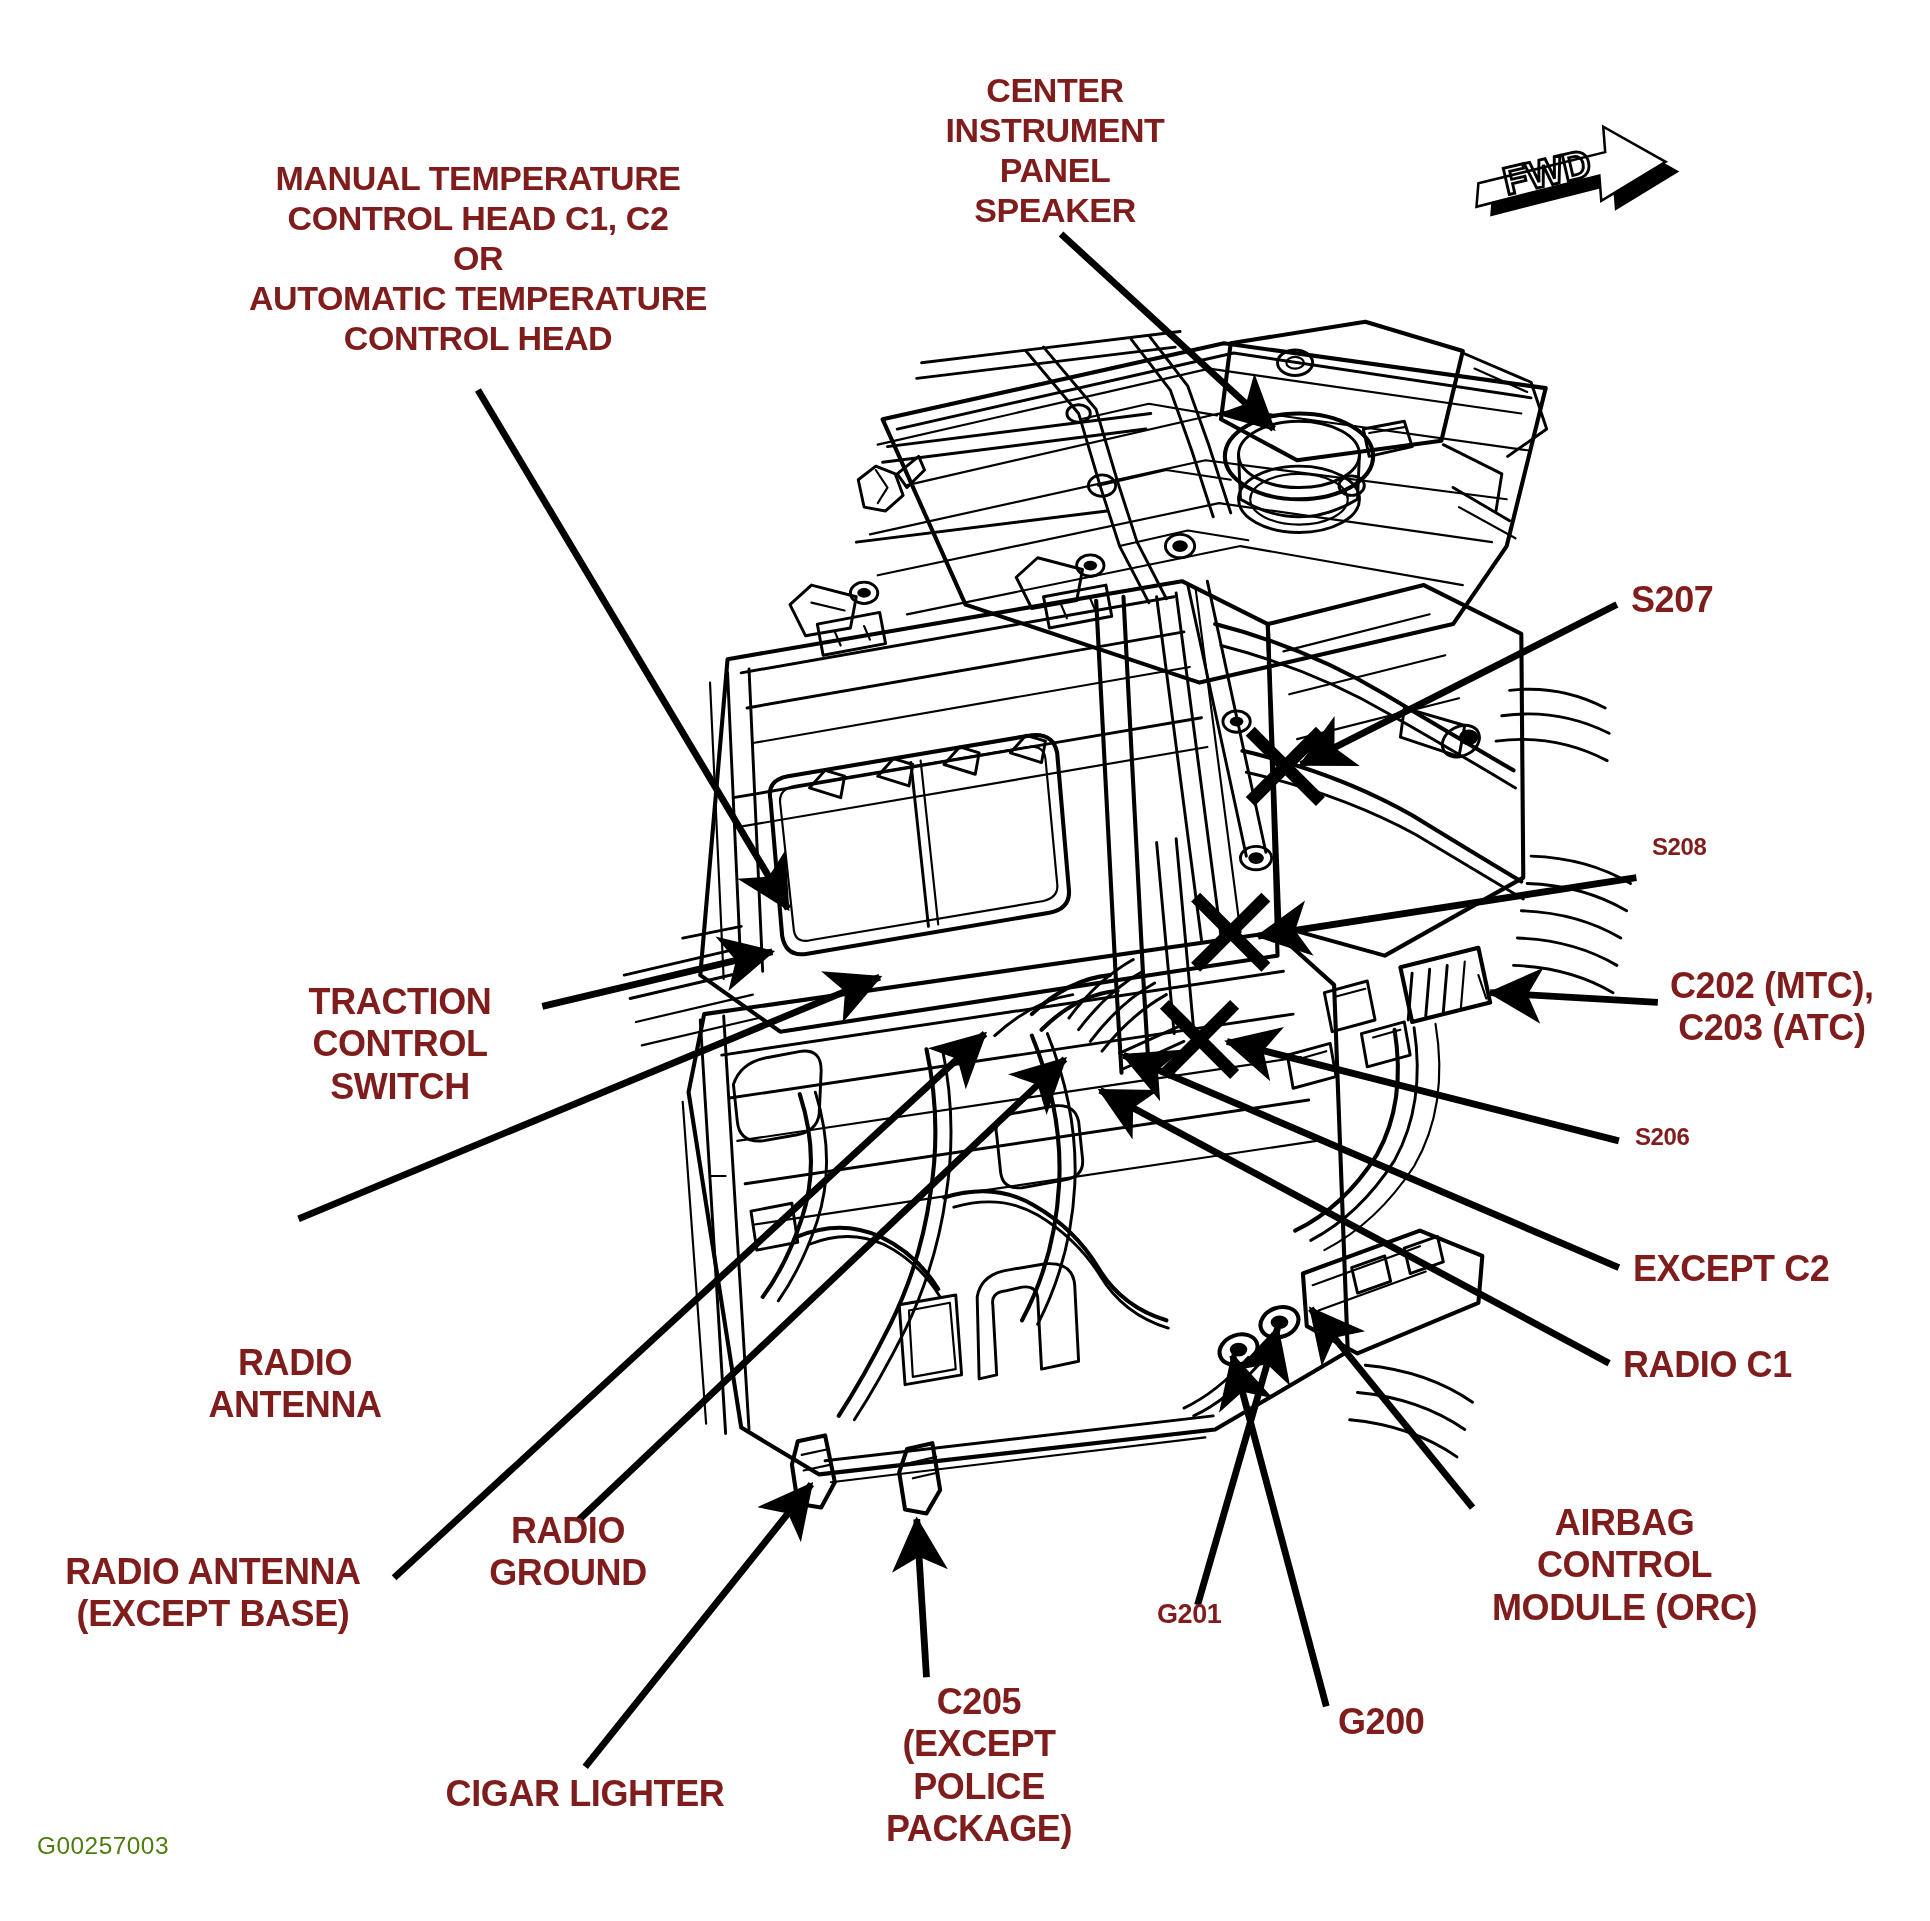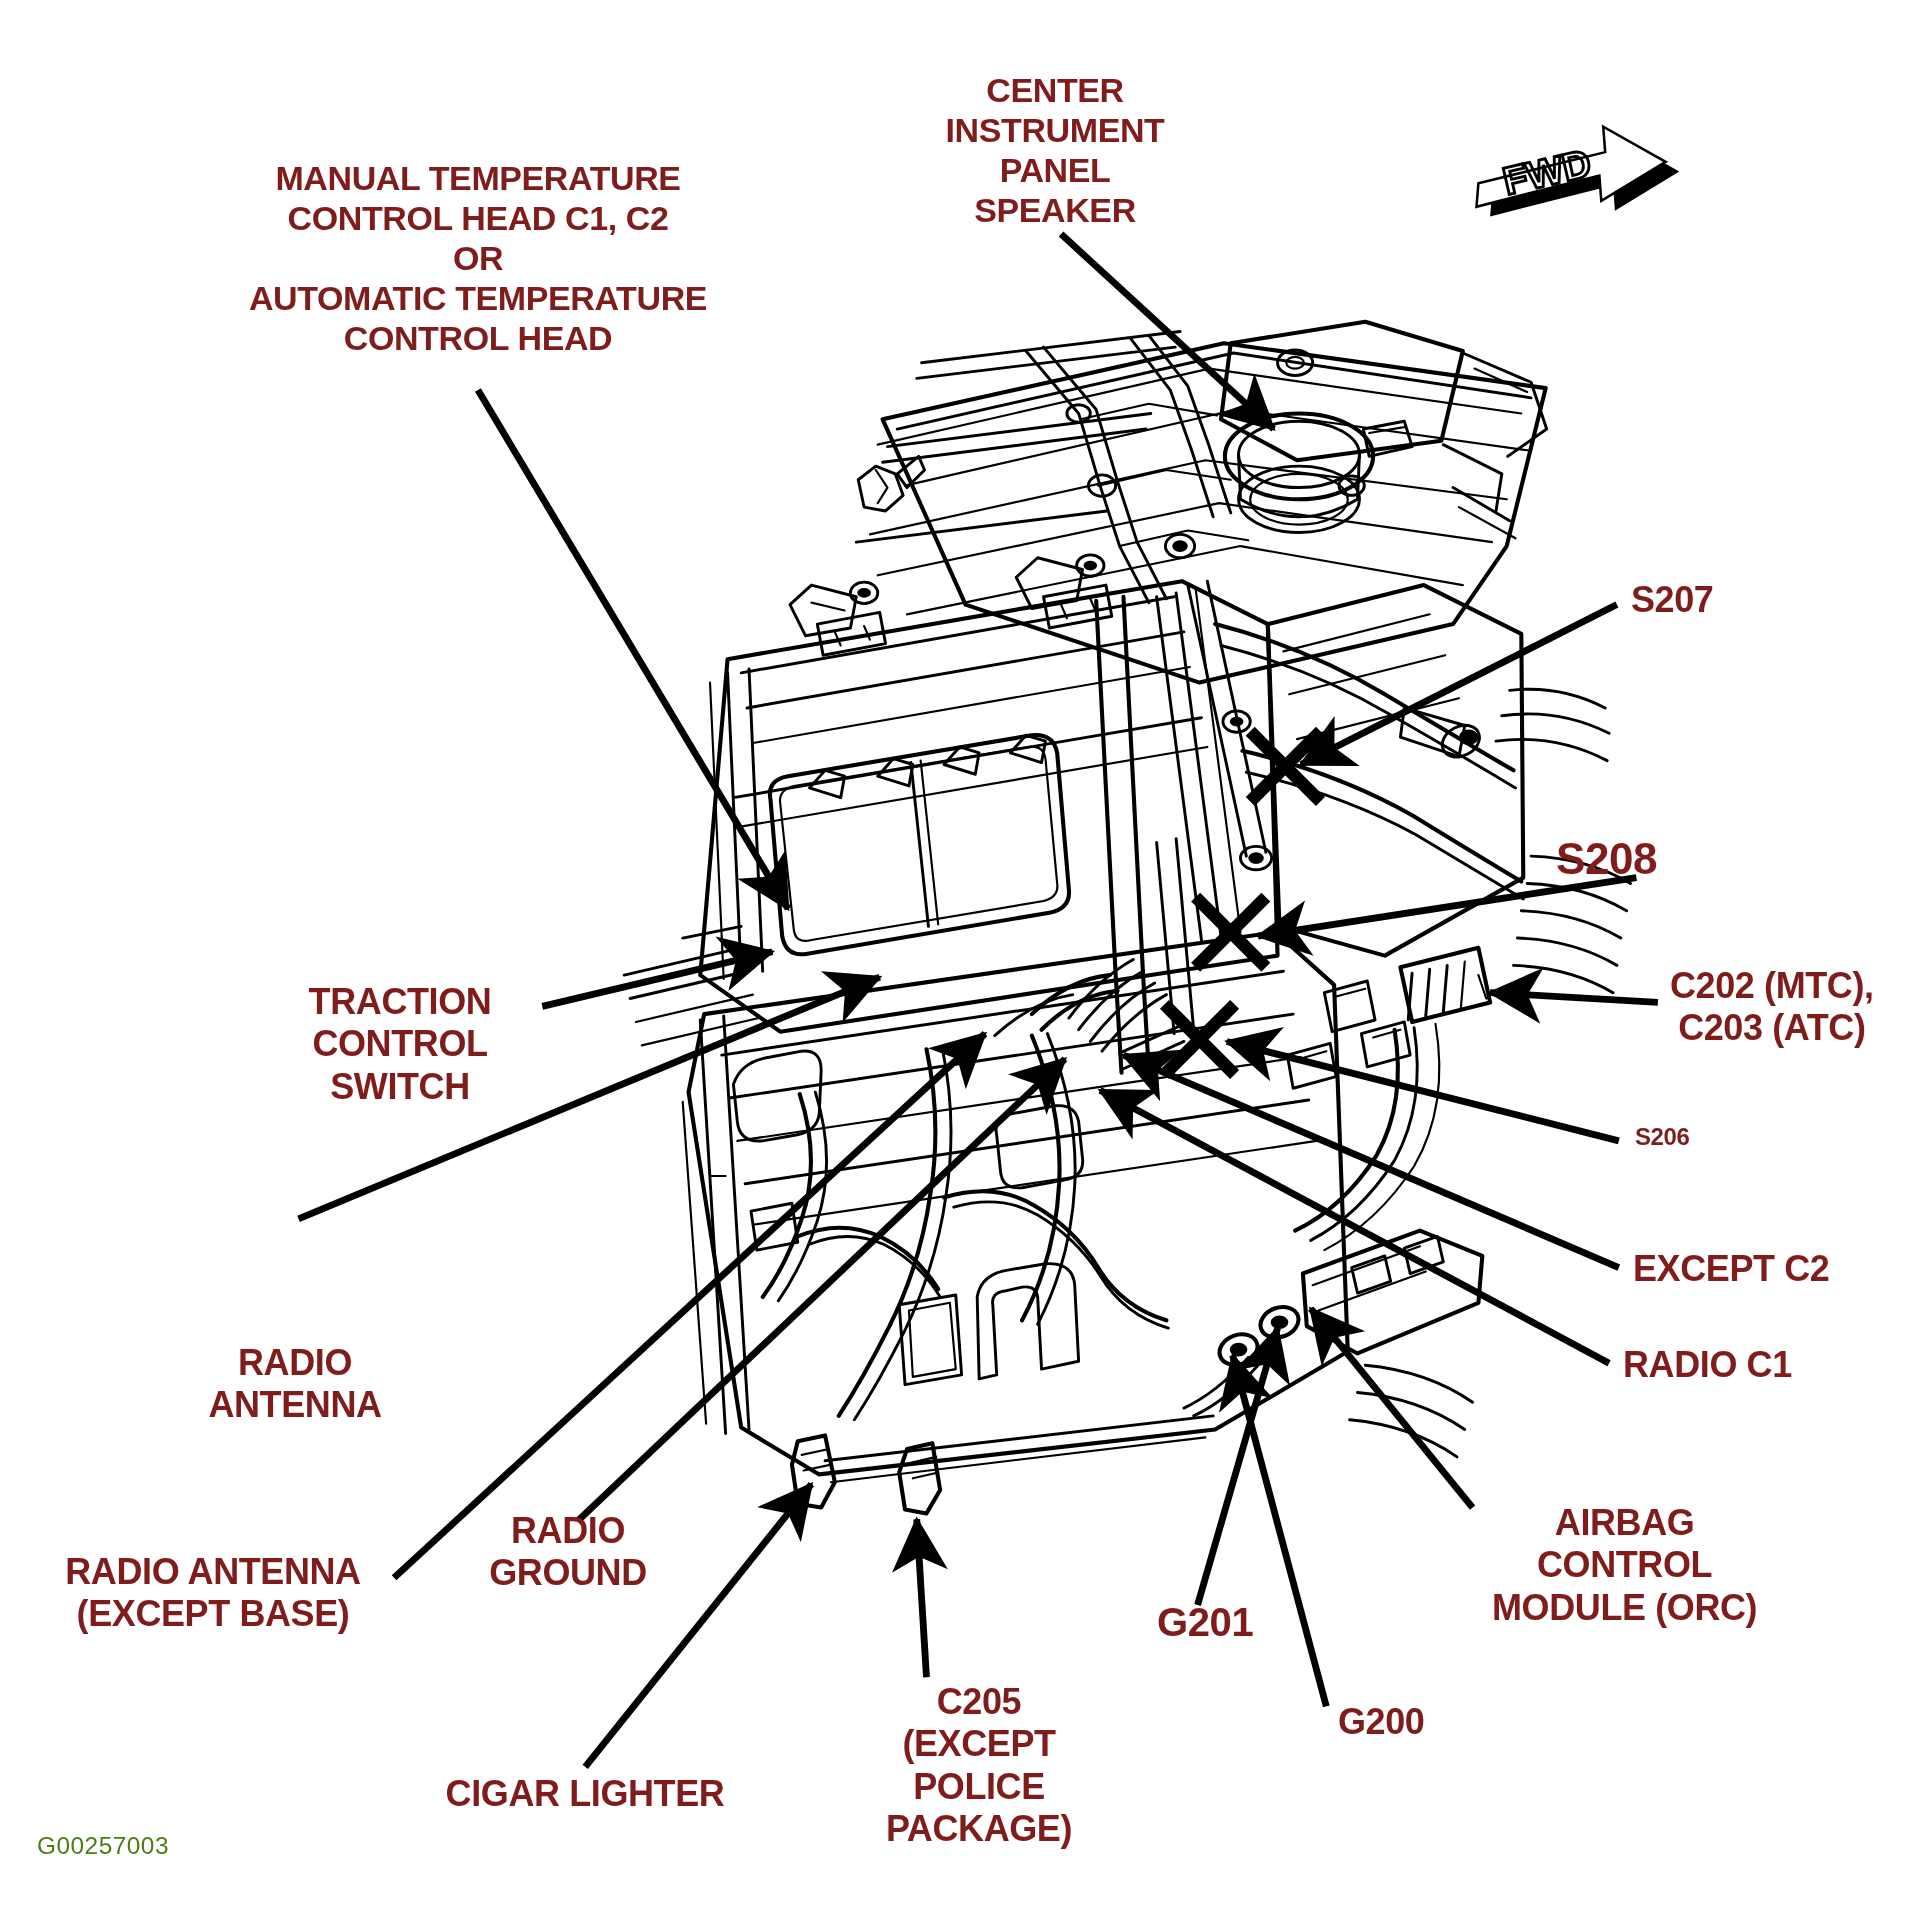--- a/index.html
+++ b/index.html
@@ -357,38 +357,38 @@
 AUTOMATIC TEMPERATURE
 CONTROL HEAD</div>
 
   <div class="label l-center" style="left:1055px; top:70px; font-size:34px;">CENTER
 INSTRUMENT
 PANEL
 SPEAKER</div>
 
   <div class="label l-left" style="left:1631px; top:579px; font-size:36px;">S207</div>
 
-  <div class="label l-left" style="left:1556px; top:833px; font-size:44px;">S208</div>
+  <div class="label l-left" style="left:1652px; top:833px; font-size:24px;">S208</div>
 
   <div class="label l-left" style="left:1670px; top:965px; font-size:36px;">C202 (MTC),
 C203 (ATC)</div>
 
   <div class="label l-left" style="left:1635px; top:1123px; font-size:24px;">S206</div>
 
   <div class="label l-left" style="left:1633px; top:1248px; font-size:36px;">EXCEPT C2</div>
 
   <div class="label l-left" style="left:1623px; top:1344px; font-size:36px;">RADIO C1</div>
 
   <div class="label l-left" style="left:1492px; top:1502px; font-size:36px;">AIRBAG
 CONTROL
 MODULE (ORC)</div>
 
   <div class="label l-left" style="left:1338px; top:1701px; font-size:36px;">G200</div>
 
-  <div class="label l-left" style="left:1157px; top:1599px; font-size:40px;">G201</div>
+  <div class="label l-left" style="left:1157px; top:1599px; font-size:27px;">G201</div>
 
   <div class="label l-center" style="left:400px; top:981px; font-size:36px;">TRACTION
 CONTROL
 SWITCH</div>
 
   <div class="label l-center" style="left:295px; top:1342px; font-size:36px;">RADIO
 ANTENNA</div>
 
   <div class="label l-center" style="left:213px; top:1551px; font-size:36px;">RADIO ANTENNA
 (EXCEPT BASE)</div>

